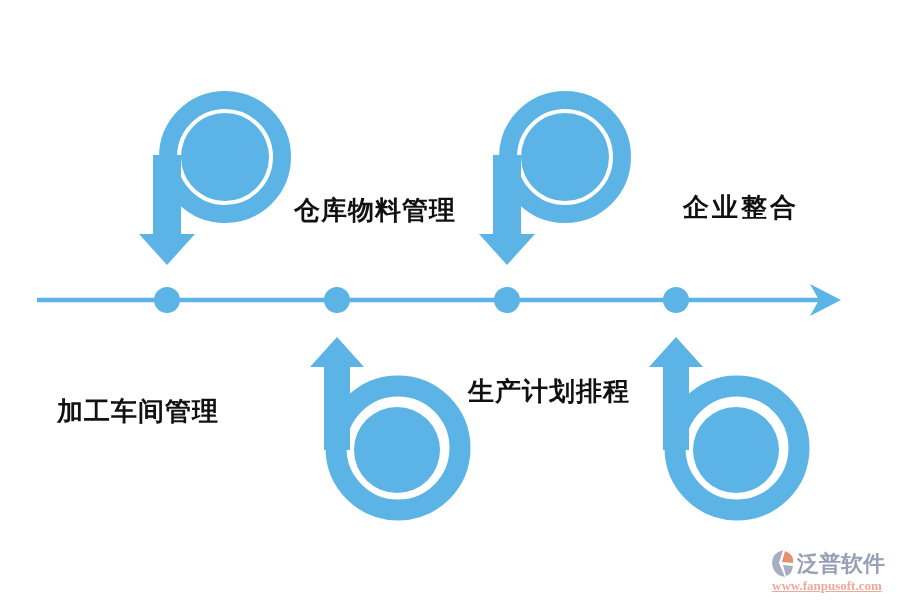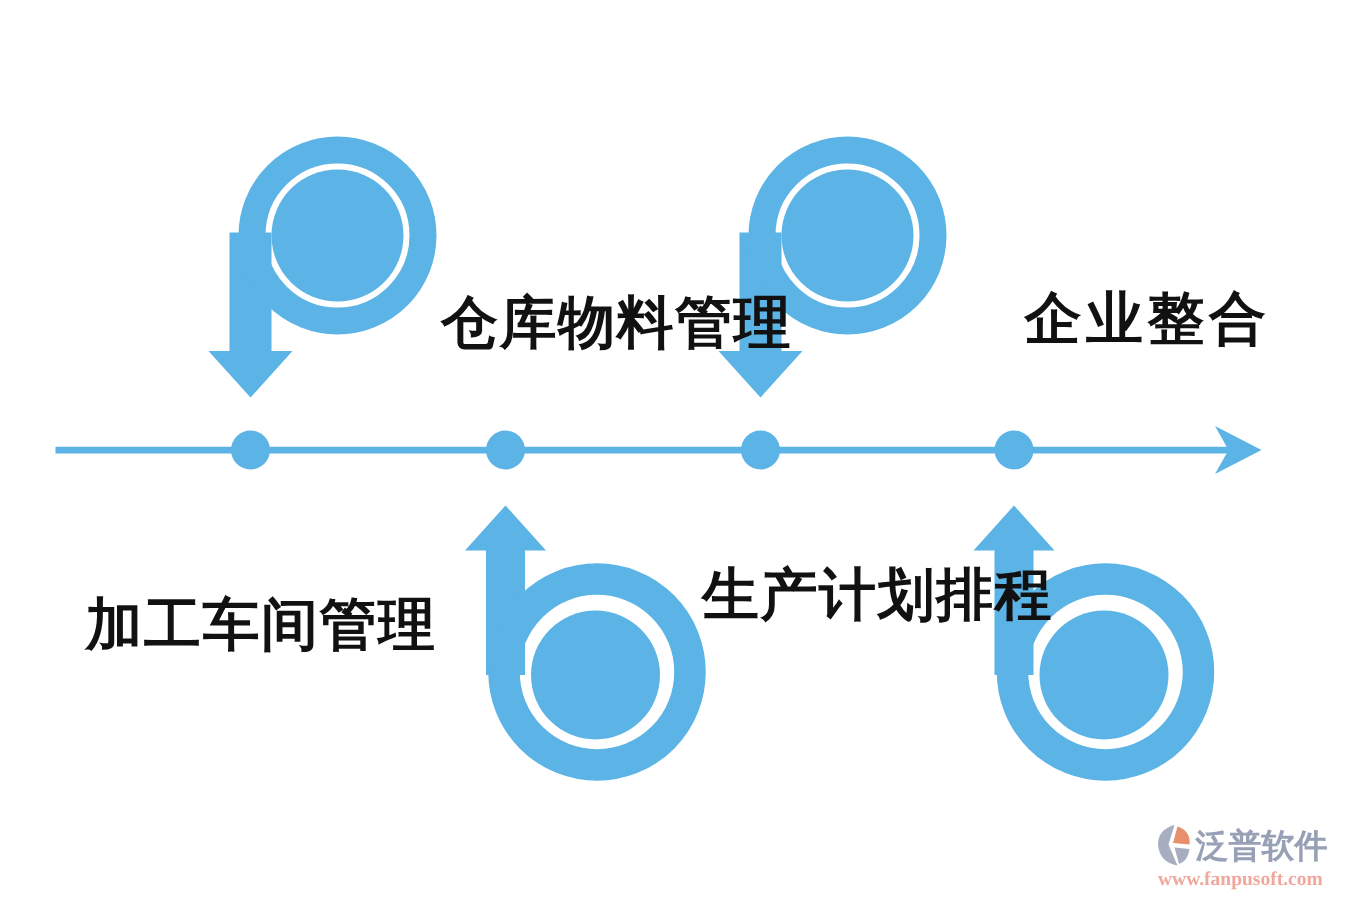--- a/index.html
+++ b/index.html
@@ -19,21 +19,21 @@
   }
   .diagram-svg {
     position: absolute;
     left: 0; top: 0;
     width: 900px; height: 600px;
   }
   .accent-fill   { fill: var(--accent); }
   .accent-stroke { stroke: var(--accent); fill: none; }
   .milestone-label {
     position: absolute;
-    font-size: 38px;
+    font-size: 26px;
     font-weight: bold;
     letter-spacing: 1px;
     color: var(--text);
     white-space: nowrap;
     line-height: 1;
   }
   .label-1 { left: 57px;  top: 398px; }
   .label-2 { left: 294px; top: 197px; }
   .label-3 { left: 468px; top: 378px; }
   .label-4 { left: 683px; top: 194px; letter-spacing: 3px; }
@@ -57,20 +57,21 @@
     white-space: nowrap;
   }
   .watermark-url {
     font-family: "Liberation Serif", serif;
     font-size: 13px;
     font-weight: bold;
     color: var(--url);
     white-space: nowrap;
     margin-top: 1px;
     margin-left: 2px;
+    text-decoration: underline;
   }
   .logo-icon { width: 26px; height: 29px; flex: 0 0 auto; }
 </style>
 </head>
 <body>
 
 <div class="canvas">
 
   <svg class="diagram-svg" viewBox="0 0 900 600" xmlns="http://www.w3.org/2000/svg">
     <defs>

